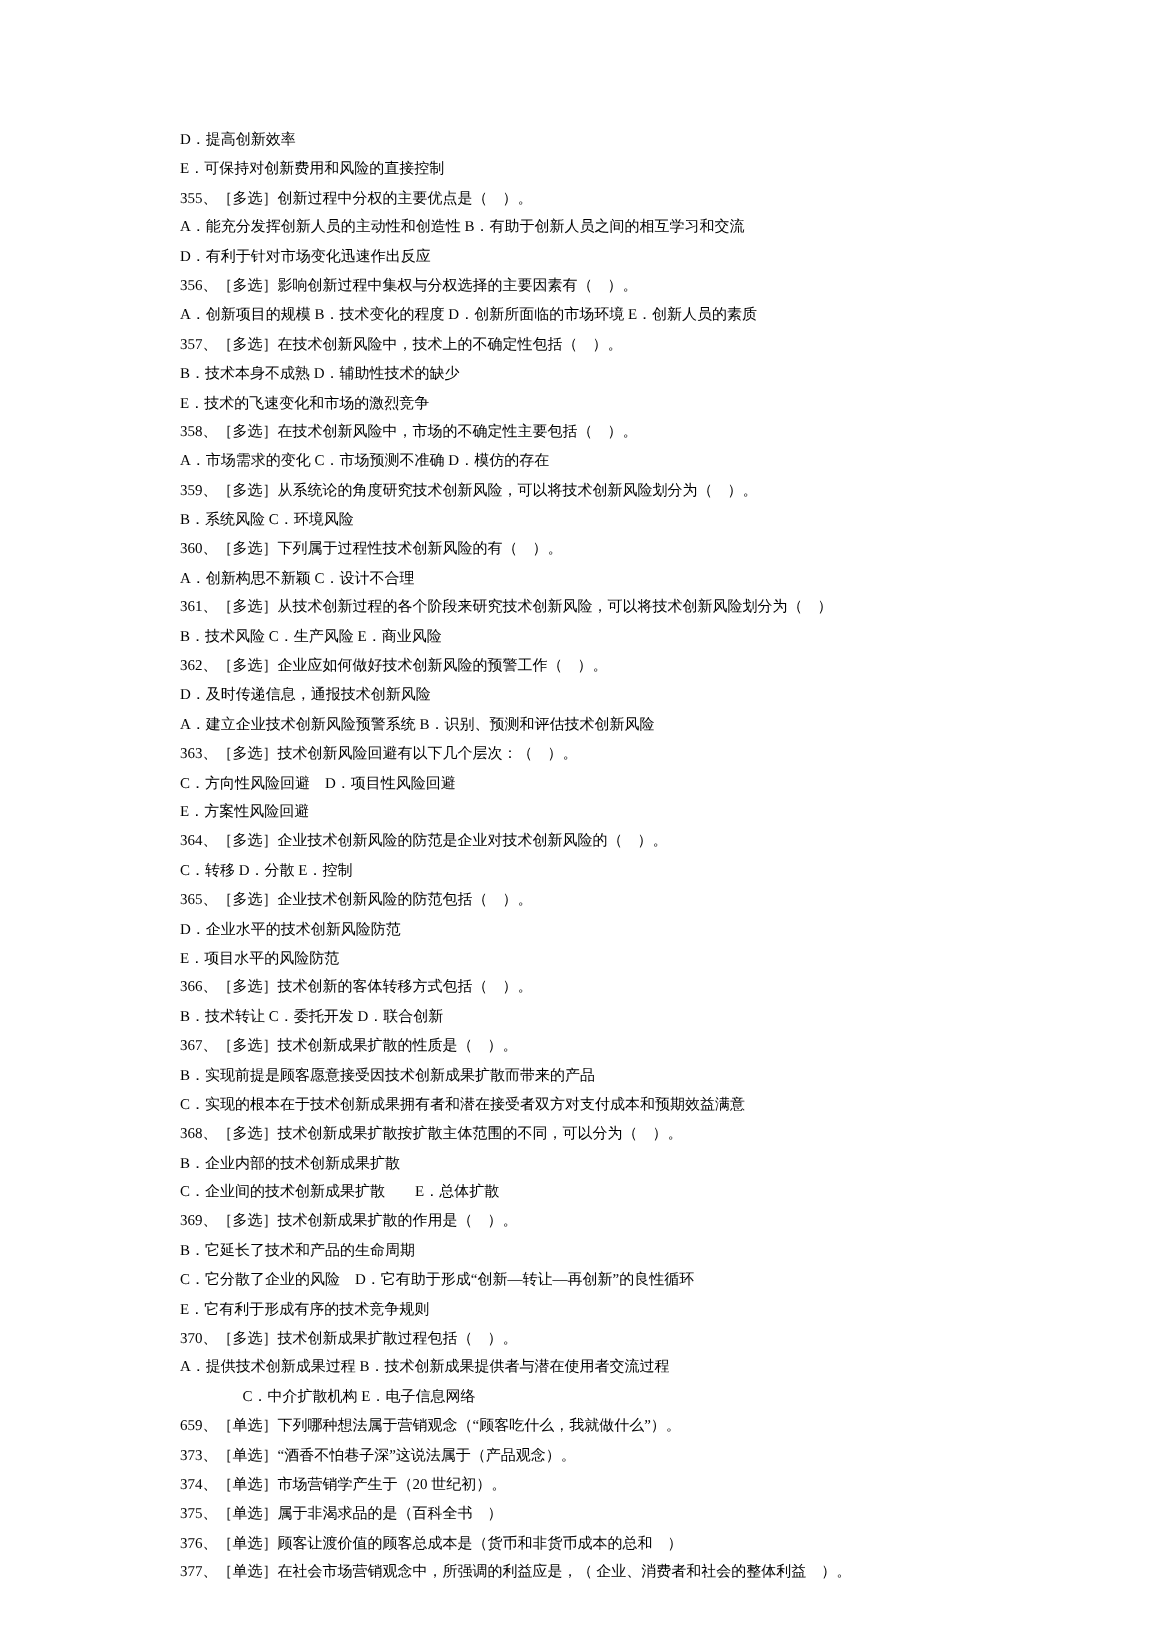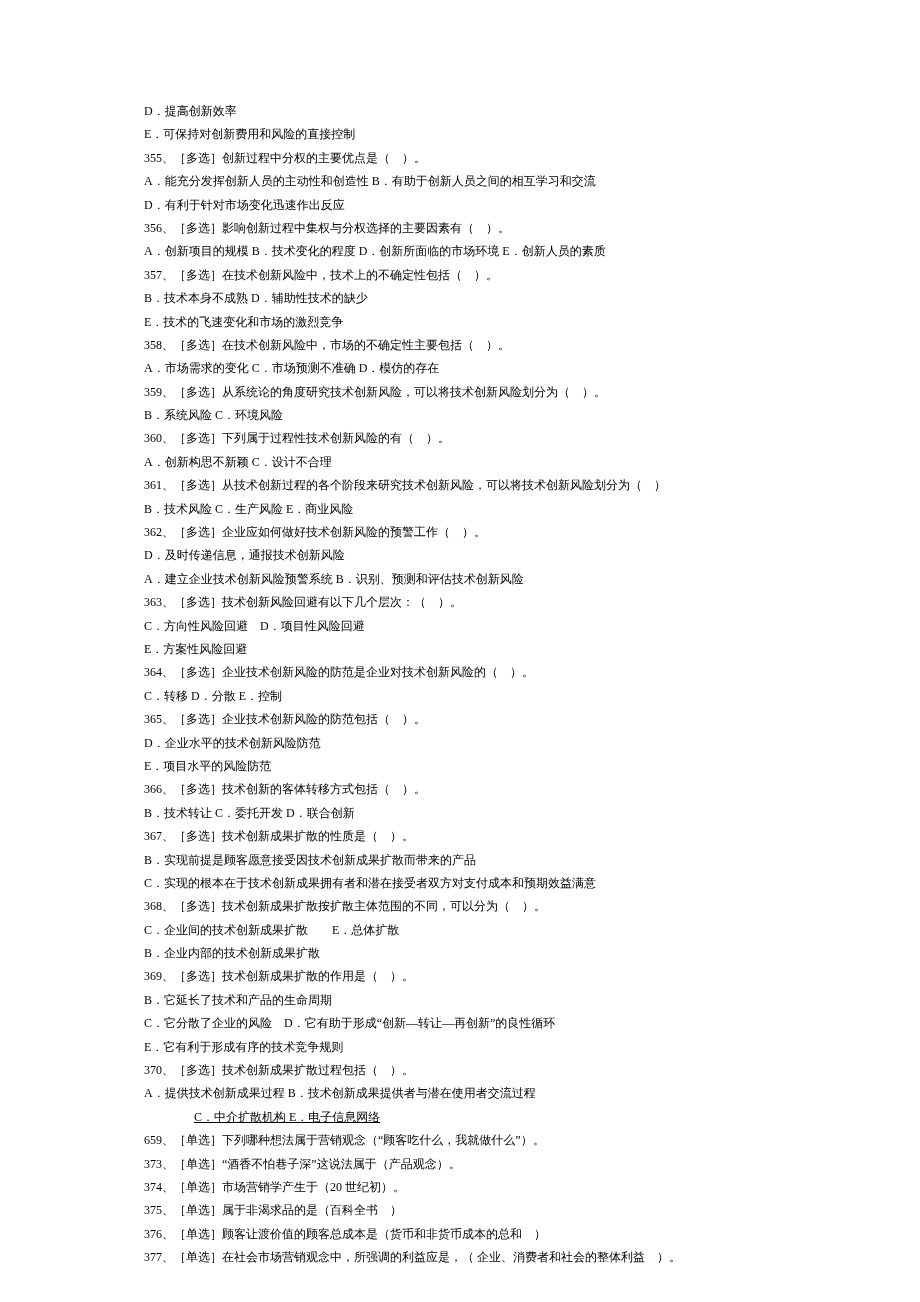--- a/index.html
+++ b/index.html
@@ -18,21 +18,20 @@
     color: #000000;
     line-height: 1.95;
   }
   .line {
     padding-left: 144px;
     padding-right: 37px;
     white-space: pre-wrap;
   }
   .line.indent {
     padding-left: 194px;
-    text-decoration: underline;
   }
 </style>
 </head>
 <body>
 
 <div class="page" id="page">
     <div class="line">D．提高创新效率</div>
     <div class="line">E．可保持对创新费用和风险的直接控制</div>
     <div class="line">355、［多选］创新过程中分权的主要优点是（　）。</div>
     <div class="line">A．能充分发挥创新人员的主动性和创造性 B．有助于创新人员之间的相互学习和交流</div>
@@ -60,22 +59,22 @@
     <div class="line">C．转移 D．分散 E．控制</div>
     <div class="line">365、［多选］企业技术创新风险的防范包括（　）。</div>
     <div class="line">D．企业水平的技术创新风险防范</div>
     <div class="line">E．项目水平的风险防范</div>
     <div class="line">366、［多选］技术创新的客体转移方式包括（　）。</div>
     <div class="line">B．技术转让 C．委托开发 D．联合创新</div>
     <div class="line">367、［多选］技术创新成果扩散的性质是（　）。</div>
     <div class="line">B．实现前提是顾客愿意接受因技术创新成果扩散而带来的产品</div>
     <div class="line">C．实现的根本在于技术创新成果拥有者和潜在接受者双方对支付成本和预期效益满意</div>
     <div class="line">368、［多选］技术创新成果扩散按扩散主体范围的不同，可以分为（　）。</div>
+    <div class="line">B．企业内部的技术创新成果扩散</div>
     <div class="line">C．企业间的技术创新成果扩散　　E．总体扩散</div>
-    <div class="line">B．企业内部的技术创新成果扩散</div>
     <div class="line">369、［多选］技术创新成果扩散的作用是（　）。</div>
     <div class="line">B．它延长了技术和产品的生命周期</div>
     <div class="line">C．它分散了企业的风险　D．它有助于形成“创新—转让—再创新”的良性循环</div>
     <div class="line">E．它有利于形成有序的技术竞争规则</div>
     <div class="line">370、［多选］技术创新成果扩散过程包括（　）。</div>
     <div class="line">A．提供技术创新成果过程 B．技术创新成果提供者与潜在使用者交流过程</div>
     <div class="line indent">C．中介扩散机构 E．电子信息网络</div>
     <div class="line">659、［单选］下列哪种想法属于营销观念（“顾客吃什么，我就做什么”）。</div>
     <div class="line">373、［单选］“酒香不怕巷子深”这说法属于（产品观念）。</div>
     <div class="line">374、［单选］市场营销学产生于（20 世纪初）。</div>

